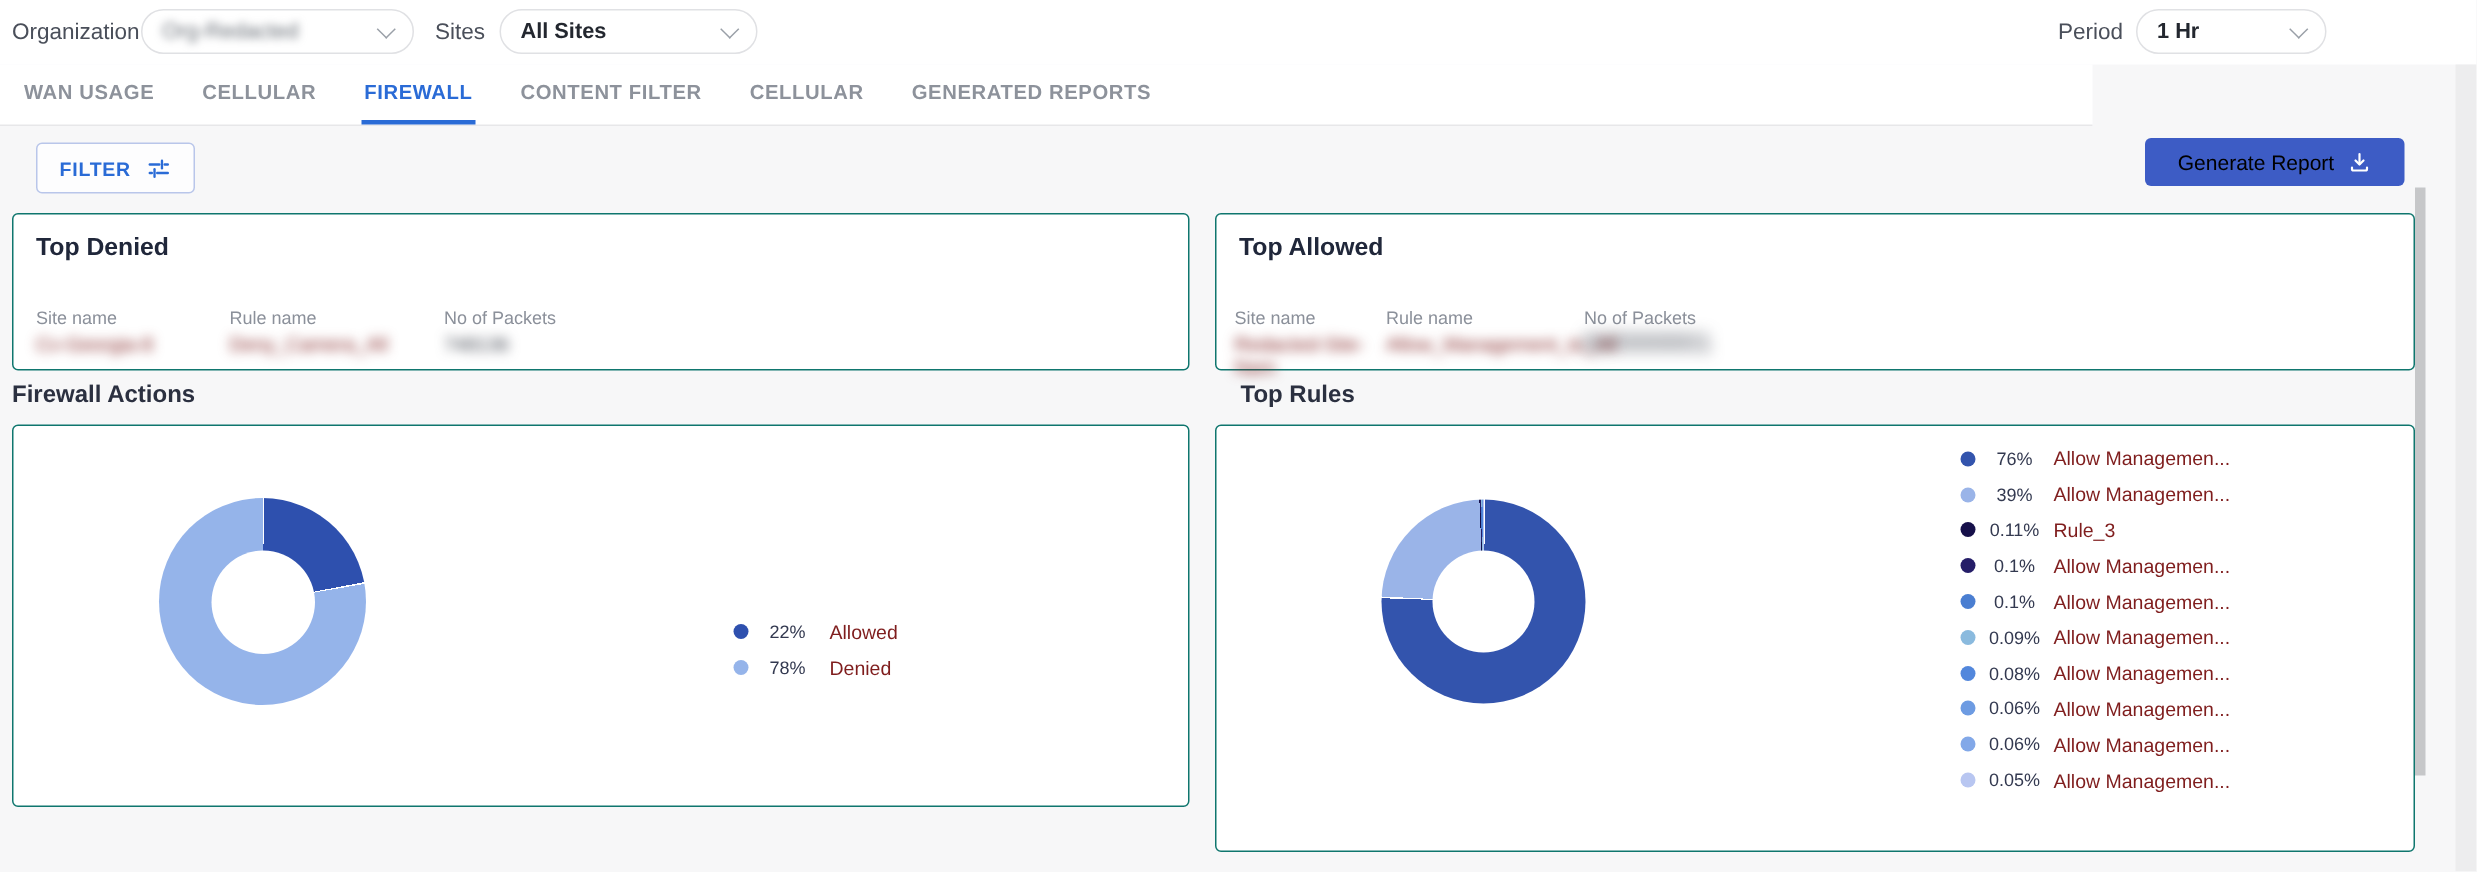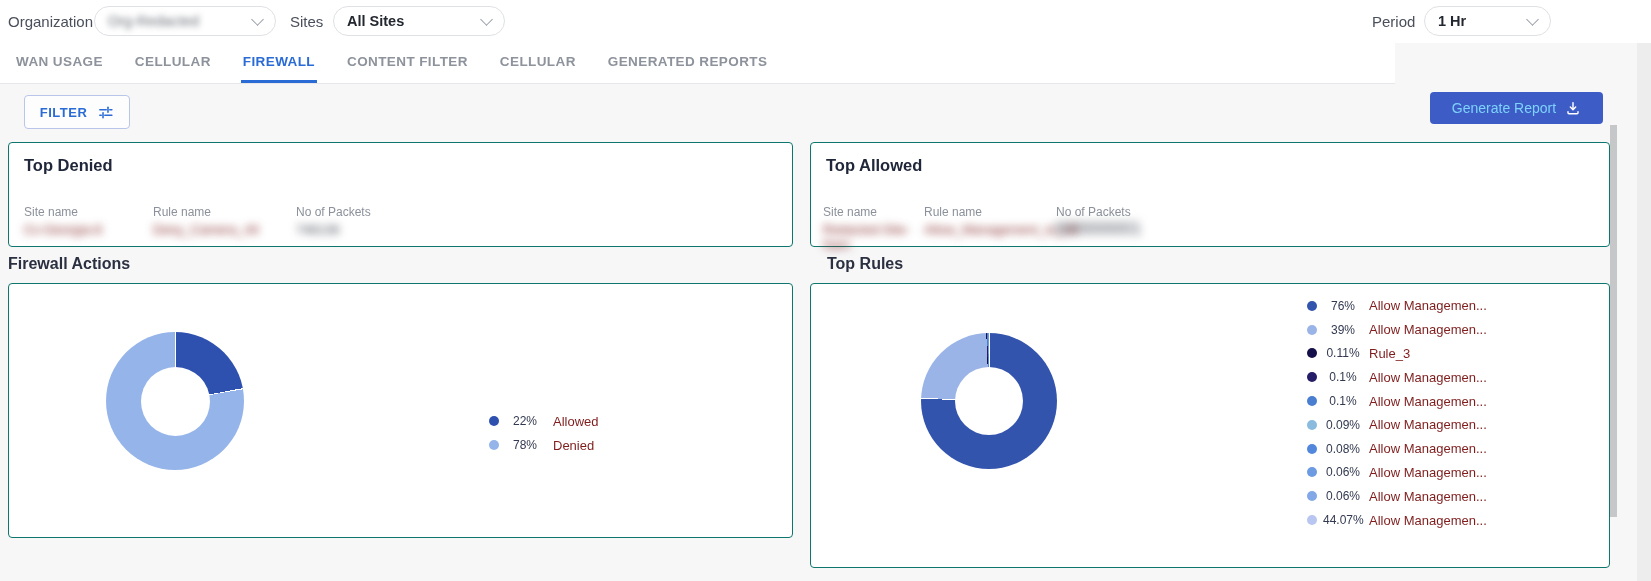--- a/index.html
+++ b/index.html
@@ -28,21 +28,21 @@
   .tab.active{color:#2a6bd6;border-bottom-color:#2a6bd6;}
   .gutter{position:absolute;left:1637px;top:43px;width:14px;height:538px;background:#ededee;}
 
   
   .btn-filter{position:absolute;left:24px;top:95px;width:106px;height:34px;background:#fdfdfe;
               border:1px solid #b9c6ea;border-radius:4px;display:flex;align-items:center;
               justify-content:center;gap:10px;color:#2a6bd6;font-size:13px;font-weight:700;
               letter-spacing:.5px;cursor:pointer;box-sizing:border-box;}
   .btn-generate{position:absolute;left:1430px;top:92px;width:173px;height:32px;background:#3d5cc5;
                 border:none;border-radius:4px;display:flex;align-items:center;justify-content:center;
-                gap:9px;color:#7dd3fc;font-size:14px;font-weight:500;cursor:pointer;}
+                gap:9px;color:#000000;font-size:14px;font-weight:500;cursor:pointer;}
 
   
   .card{position:absolute;background:#fff;border:1px solid #0f766e;border-radius:4px;
         box-sizing:border-box;}
   .card-title{position:absolute;left:15px;top:13px;font-size:16.5px;font-weight:700;color:#20273a;}
   .cols{position:absolute;display:flex;font-size:12px;color:#8b909a;}
   .vals{position:absolute;display:flex;font-size:13px;}
   .c1a{width:129px;} .c2a{width:143px;}
   .c1b{width:101px;} .c2b{width:132px;}
   .link{color:#7f1d1d;text-decoration:none;cursor:pointer;}
@@ -220,21 +220,21 @@
         <span class="pct">0.06%</span>
         <a class="llabel link">Allow Managemen...</a>
       </div>
       <div class="lrow">
         <span class="dot" style="background: rgb(130, 168, 232);"></span>
         <span class="pct">0.06%</span>
         <a class="llabel link">Allow Managemen...</a>
       </div>
       <div class="lrow">
         <span class="dot" style="background: rgb(184, 198, 241);"></span>
-        <span class="pct">44.07%</span>
+        <span class="pct">0.05%</span>
         <a class="llabel link">Allow Managemen...</a>
       </div>
     </div>
   </div>
 
   <div class="scroll-thumb"></div>
 
 </div>
 
 </body></html>

